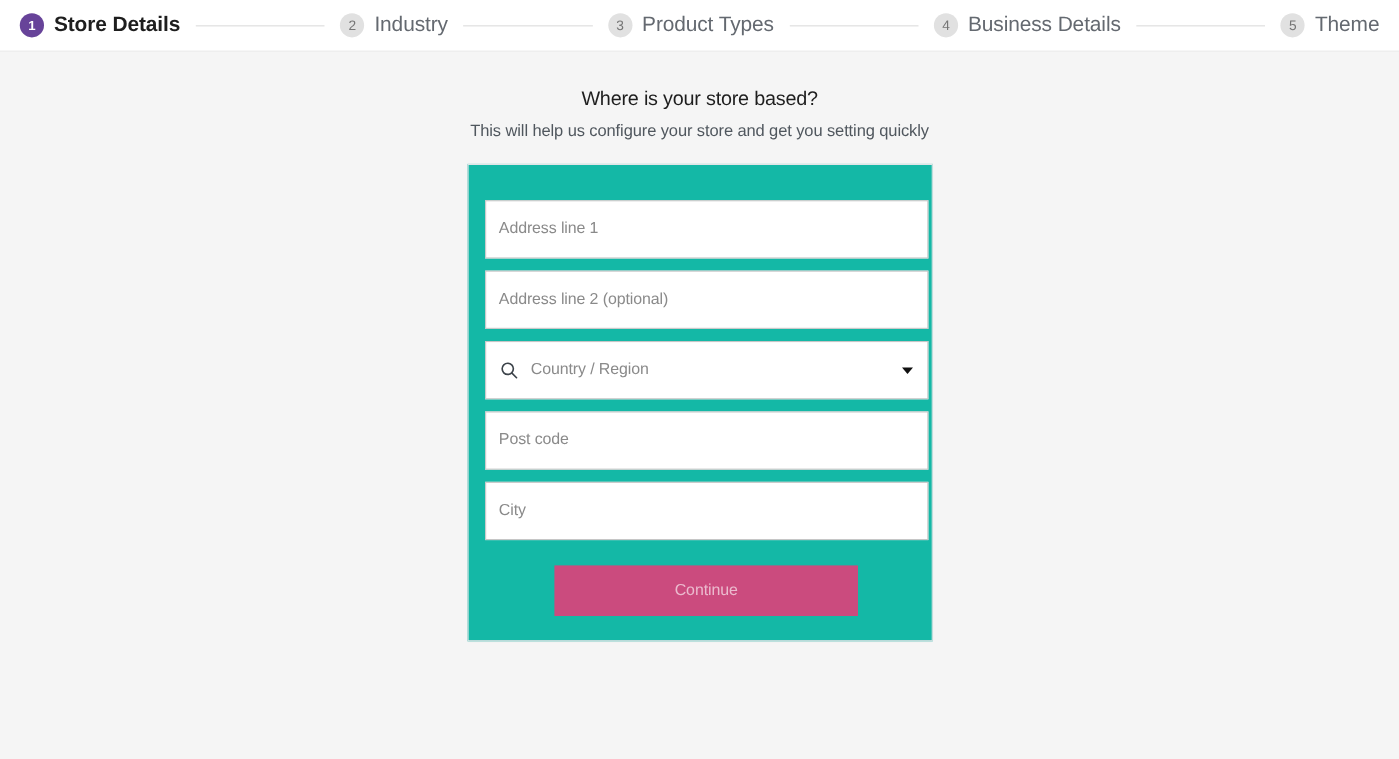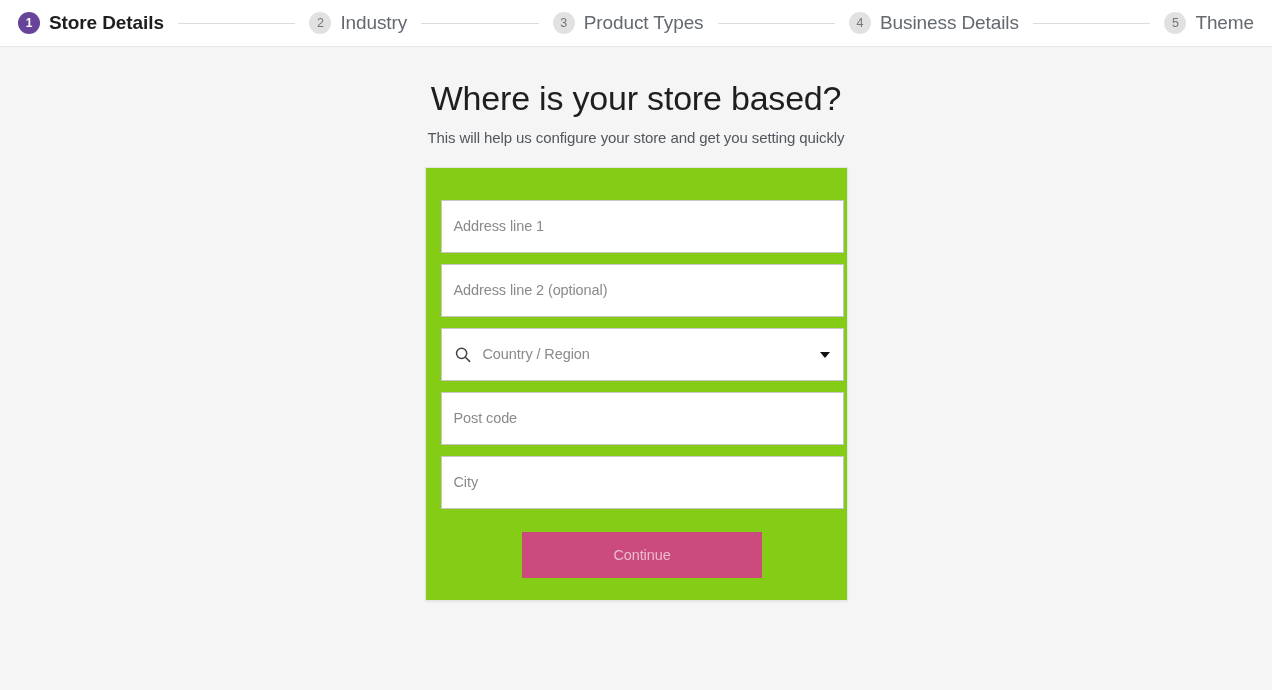--- a/index.html
+++ b/index.html
@@ -77,39 +77,39 @@
 
   
   .page-body {
     height: 643px;
     display: flex;
     flex-direction: column;
     align-items: center;
   }
   .page-title {
     margin: 32px 0 0 0;
-    font-size: 34px;
+    font-size: 18px;
     font-weight: normal;
     color: #1e1e1e;
     letter-spacing: -0.2px;
     text-align: center;
   }
   .page-subtitle {
     margin: 11px 0 0 0;
     font-size: 15px;
     color: #50575e;
     text-align: center;
     letter-spacing: -0.1px;
   }
 
   
   .card {
     margin-top: 21px;
     width: 423px;
-    background: #84cc16;
+    background: #14b8a6;
     border: 1px solid #e2e4e7;
     box-shadow: 0 1px 2px rgba(0,0,0,0.06);
     padding: 32px 3px 18px 15px;
   }
 
   .field {
     position: relative;
     border: 1px solid #c6c6c6;
     background: #ffffff;
     height: 53px;
@@ -173,21 +173,21 @@
   }
 
   
   .button-wrap {
     display: flex;
     justify-content: center;
     margin-top: 23px;
     padding-bottom: 4px;
   }
   .continue-button {
-    width: 240px;
+    width: 276px;
     height: 46px;
     background: #cb4b7e;
     border: none;
     color: rgba(255,255,255,0.62);
     font-size: 14.5px;
     font-family: "Liberation Sans", sans-serif;
     letter-spacing: -0.1px;
     cursor: default;
     padding: 0;
   }

